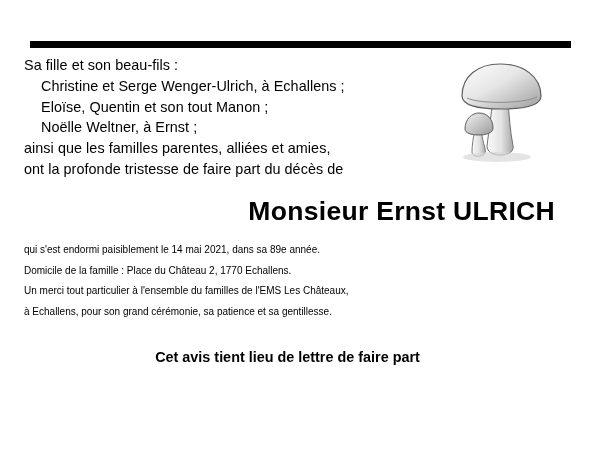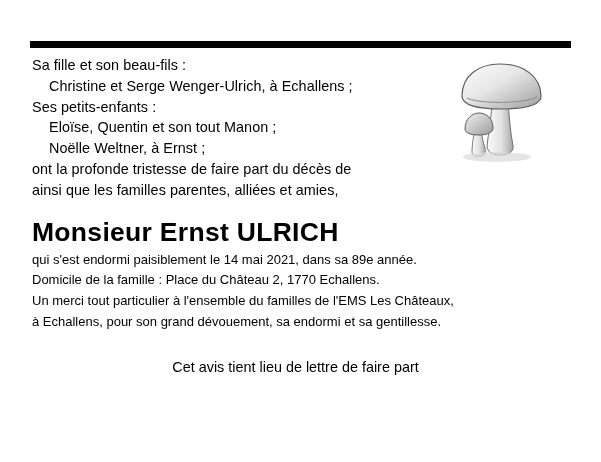--- a/index.html
+++ b/index.html
@@ -24,56 +24,57 @@
   .top-rule {
     position: absolute;
     left: 30px;
     top: 41px;
     width: 541px;
     height: 7px;
     background: #000000;
   }
   .content {
     position: absolute;
-    left: 32px;
+    left: 24px;
     top: 55px;
     width: 541px;
   }
   .lines {
     font-size: 14.4px;
     line-height: 20.8px;
     letter-spacing: 0.05px;
   }
   .lines .ln {
     white-space: pre;
   }
   .indent {
     padding-left: 17px;
   }
   .bold {
     font-weight: normal;
   }
   .deceased-name {
-    text-align: left;
+    text-align: right;
     font-size: 26.5px;
     font-weight: bold;
     letter-spacing: 0.3px;
     margin-top: 16px;
-    margin-bottom: 2px;
+    margin-bottom: 13px;
     padding-right: 10px;
   }
   .after-lines {
-    font-size: 13px;
+    font-size: 10px;
     line-height: 20.8px;
   }
   .footer-note {
     text-align: center;
     font-size: 14.4px;
     margin-top: 26px;
     padding-right: 14px;
+    font-weight: bold;
   }
   .mushroom {
     position: absolute;
     right: 36px;
     top: 60px;
     width: 120px;
     height: 110px;
   }
 </style>
 </head>
@@ -112,32 +113,31 @@
 
       <ellipse cx="52" cy="97" rx="34" ry="5" fill="#d9d9d9" opacity="0.7"></ellipse>
     </svg>
   </div>
 
   <div class="content">
 
     <div class="lines">
       <div class="ln">Sa fille et son beau-fils :</div>
       <div class="ln indent"><span>Christine et Serge </span><span class="bold">Wenger-Ulrich</span><span>, à Echallens ;</span></div>
-      <div class="ln">Ses petits-enfants :</div>
       <div class="ln indent">Eloïse, Quentin et son tout Manon ;</div>
       <div class="ln indent"><span>Noëlle </span><span class="bold">Weltner</span><span>, à Ernst ;</span></div>
+      <div class="ln">ainsi que les familles parentes, alliées et amies,</div>
       <div class="ln">ont la profonde tristesse de faire part du décès de</div>
-      <div class="ln">ainsi que les familles parentes, alliées et amies,</div>
     </div>
 
     <div class="deceased-name">Monsieur Ernst ULRICH</div>
 
     <div class="after-lines">
       <div class="ln">qui s'est endormi paisiblement le 14 mai 2021, dans sa 89e année.</div>
       <div class="ln">Domicile de la famille : Place du Château 2, 1770 Echallens.</div>
       <div class="ln">Un merci tout particulier à l'ensemble du familles de l'EMS Les Châteaux,</div>
-      <div class="ln">à Echallens, pour son grand dévouement, sa endormi et sa gentillesse.</div>
+      <div class="ln">à Echallens, pour son grand cérémonie, sa patience et sa gentillesse.</div>
     </div>
 
     <div class="footer-note">Cet avis tient lieu de lettre de faire part</div>
 
   </div>
 </div>
 
 </body></html>

